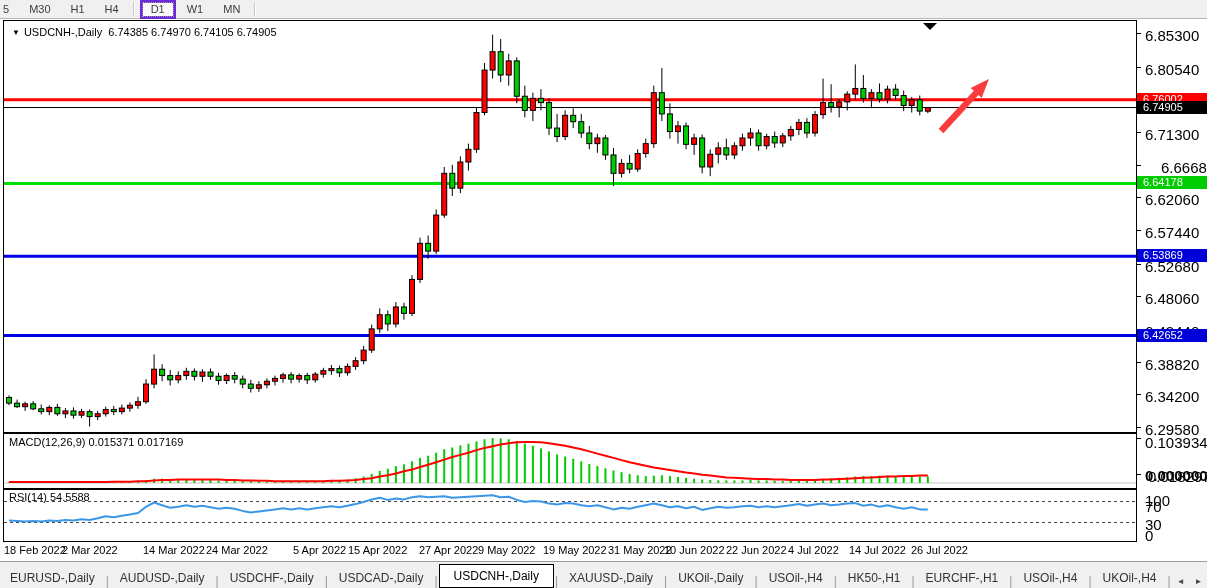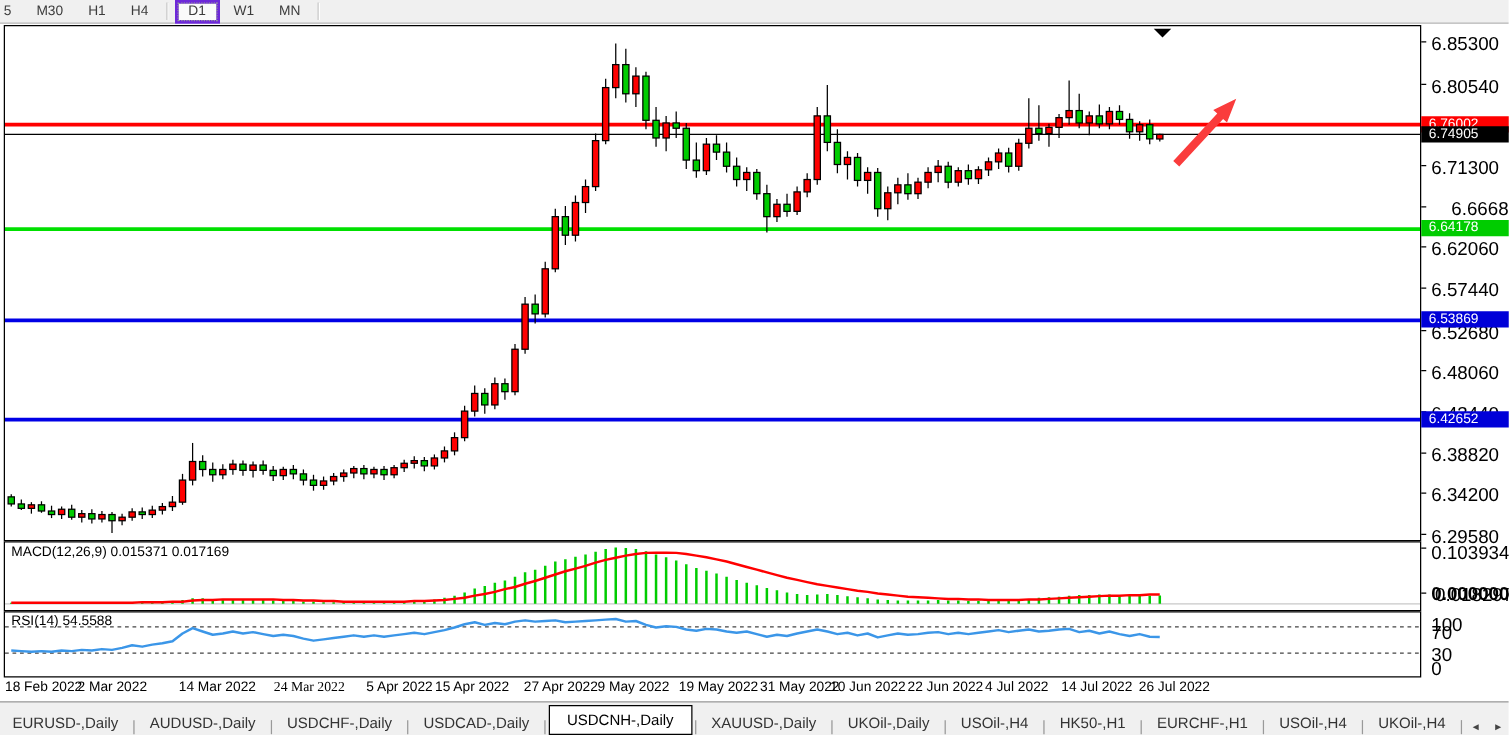--- a/index.html
+++ b/index.html
@@ -306,20 +306,23 @@
         <line x1="907.72" y1="75.94872677219546" x2="907.72" y2="91.50619408121143" stroke="#000000" stroke-width="1"></line>
         <rect x="905.22" y="78.77735719201684" width="5" height="5.65726083964212" fill="#ff0000" stroke="#000000" stroke-width="1"></rect>
         <line x1="915.7800000000001" y1="74.53441156228509" x2="915.7800000000001" y2="94.33482450103219" stroke="#000000" stroke-width="1"></line>
         <rect x="913.2800000000001" y="78.77735719201684" width="5" height="11.314521679284226" fill="#00cc00" stroke="#000000" stroke-width="1"></rect>
         <line x1="923.84" y1="86.06108052305603" x2="923.84" y2="92.17799380591863" stroke="#000000" stroke-width="1"></line>
         <rect x="921.34" y="86.52073296627651" width="5" height="3.677219545767599" fill="#ff0000" stroke="#000000" stroke-width="1"></rect>
       </g>
       <polygon points="919,2 933,2 926,9" fill="#000"></polygon>
       <polygon points="939.4,112.2 974.5,74.1 977.6,77.0 985.0,58.0 966.6,66.9 969.8,69.8 934.6,107.8" fill="#fa3c3c"></polygon>
     </svg>
+  <div class="overlay-label" id="chart-title">
+    <span class="marker">▼</span><span>USDCNH-,Daily</span>&nbsp;&nbsp;<span>6.74385 6.74970 6.74105 6.74905</span>
+  </div>
 </div>
 
 <div class="panel" id="macd-panel">
   <svg id="macd-svg" width="1132" height="54">
       <line x1="0" y1="49" x2="1132" y2="49" stroke="#c8c8c8" stroke-width="1"></line>
       <g>
         <line x1="5" y1="49" x2="5" y2="48.134" stroke="#00cc00" stroke-width="2"></line>
         <line x1="13.06" y1="49" x2="13.06" y2="48.134" stroke="#00cc00" stroke-width="2"></line>
         <line x1="21.12" y1="49" x2="21.12" y2="48.567" stroke="#00cc00" stroke-width="2"></line>
         <line x1="29.18" y1="49" x2="29.18" y2="48.134" stroke="#00cc00" stroke-width="2"></line>
@@ -490,21 +493,21 @@
     <div class="tickmark" style="top: 474px;"></div>
     <div class="ticklabel" style="top: 492px;">100</div>
     <div class="ticklabel" style="top: 498px;">70</div>
     <div class="ticklabel" style="top: 516px;">30</div>
     <div class="ticklabel" style="top: 527px;">0</div>
   </div>
 <div id="dates">
     <div class="datelabel" style="left: 4px;">18 Feb 2022</div>
     <div class="datelabel" style="left: 62px;">2 Mar 2022</div>
     <div class="datelabel" style="left: 143px;">14 Mar 2022</div>
-    <div class="datelabel" style="left: 219px; font-family: Liberation Serif, serif;">24 Mar 2022</div>
+    <div class="datelabel" style="left: 206px;">24 Mar 2022</div>
     <div class="datelabel" style="left: 293px; text-align: right;">5 Apr 2022</div>
     <div class="datelabel" style="left: 348px;">15 Apr 2022</div>
     <div class="datelabel" style="left: 419px;">27 Apr 2022</div>
     <div class="datelabel" style="left: 478px;">9 May 2022</div>
     <div class="datelabel" style="left: 543px;">19 May 2022</div>
     <div class="datelabel" style="left: 608px;">31 May 2022</div>
     <div class="datelabel" style="left: 664px;">10 Jun 2022</div>
     <div class="datelabel" style="left: 726px;">22 Jun 2022</div>
     <div class="datelabel" style="left: 788px; text-align: right;">4 Jul 2022</div>
     <div class="datelabel" style="left: 849px;">14 Jul 2022</div>

